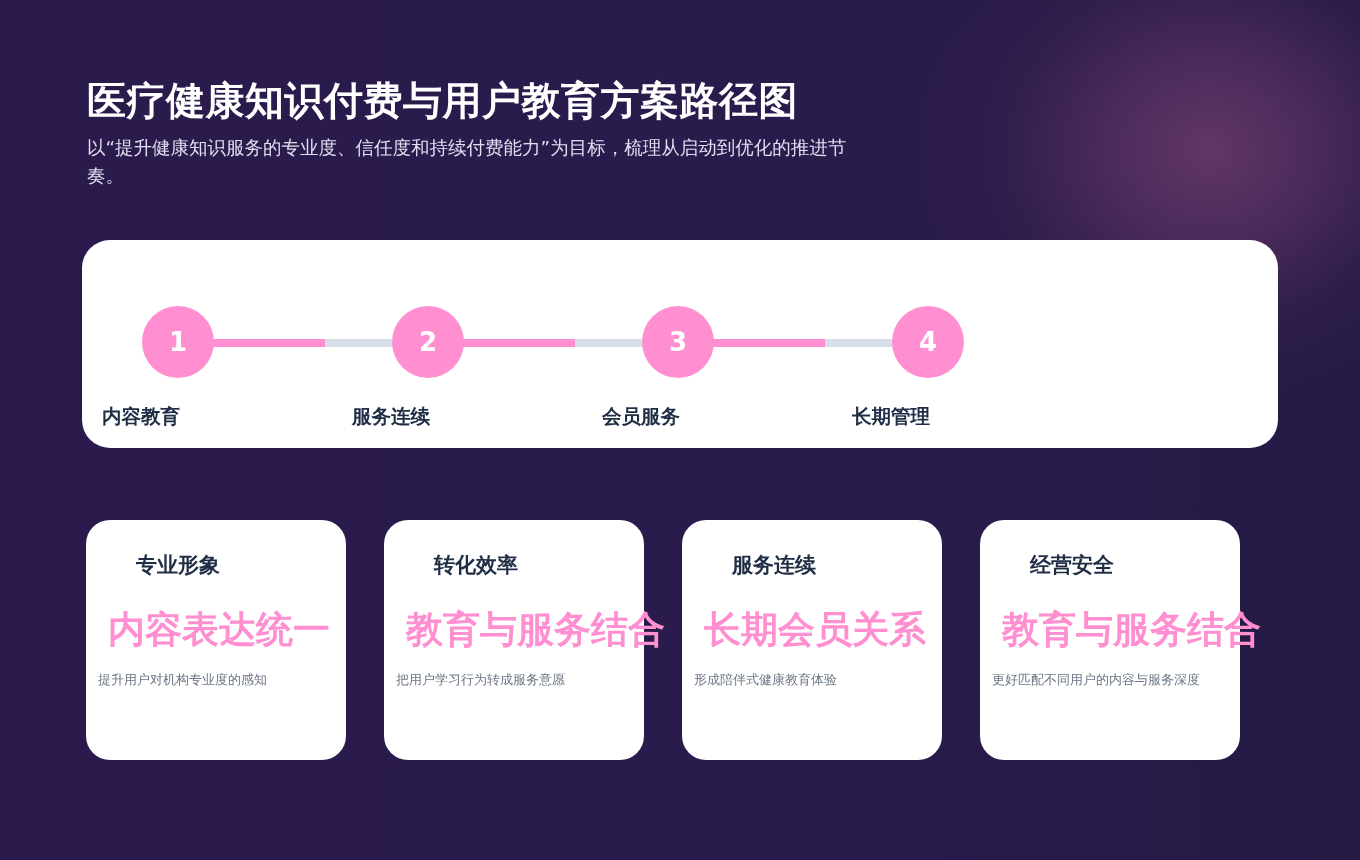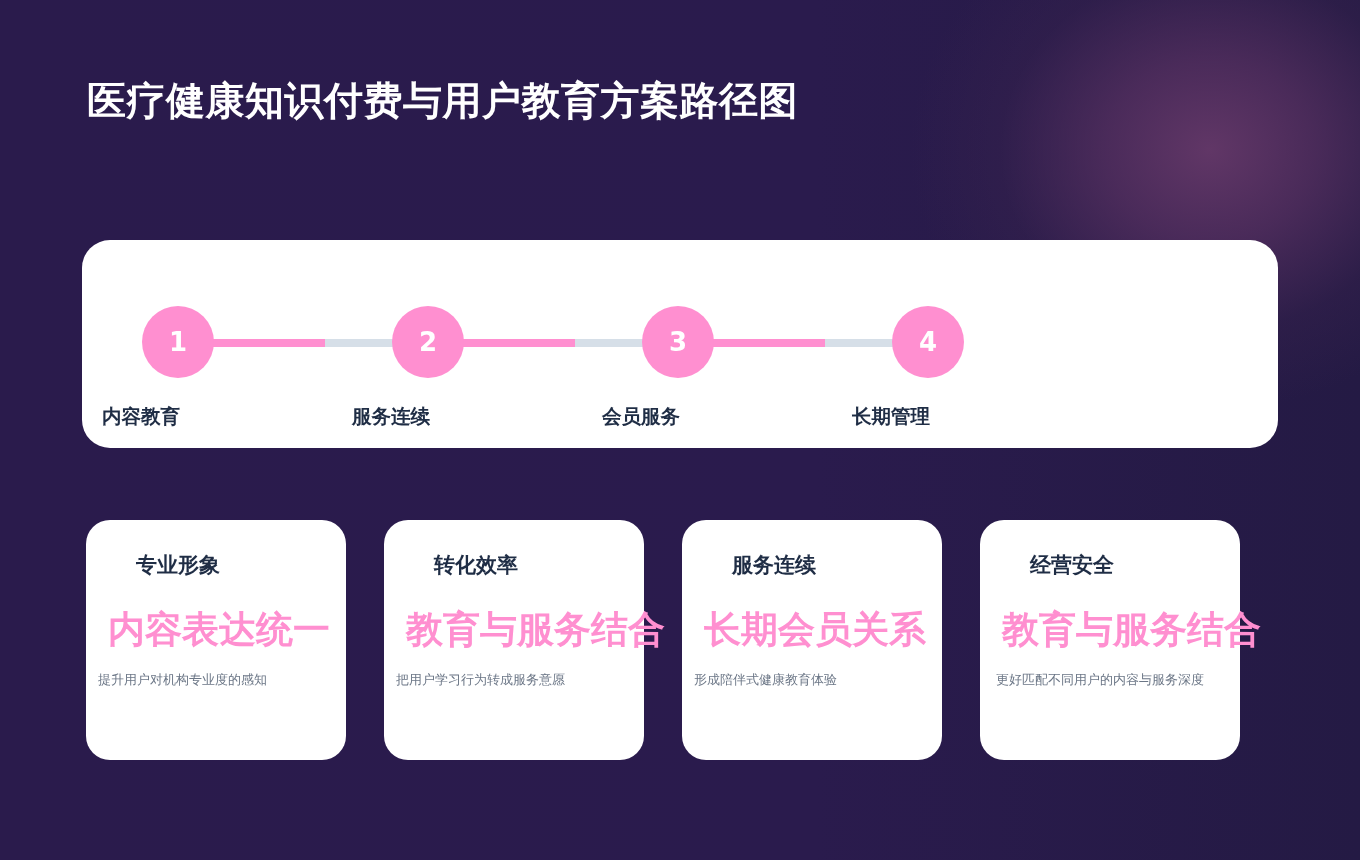--- a/index.html
+++ b/index.html
@@ -62,20 +62,21 @@
     .card-desc {
       position: absolute; left: 12px; top: 147px; width: 212px; color: #6b7686;
       font-size: 13px; line-height: 25px;
     }
   </style>
 </head>
 <body>
 
 <div class="header">
   <h1 class="title">医疗健康知识付费与用户教育方案路径图</h1>
+  <p class="subtitle">以“提升健康知识服务的专业度、信任度和持续付费能力”为目标，梳理从启动到优化的推进节奏。</p>
 </div>
 
 <div class="timeline-panel">
   <div class="step" style="left:10px;">
     <div class="step-track">
       <div class="step-track-fill"></div>
     </div>
     <div class="step-circle">1</div>
     <div class="step-label">内容教育</div>
   </div>
@@ -107,17 +108,17 @@
 <div class="card" style="left:384px;">
   <div class="card-label">转化效率</div>
   <div class="card-highlight">教育与服务结合</div>
   <div class="card-desc">把用户学习行为转成服务意愿</div>
 </div>
 <div class="card" style="left:682px;">
   <div class="card-label">服务连续</div>
   <div class="card-highlight">长期会员关系</div>
   <div class="card-desc">形成陪伴式健康教育体验</div>
 </div>
-<div class="card" style="left:980px;text-align:right;">
+<div class="card" style="left:980px;">
   <div class="card-label">经营安全</div>
   <div class="card-highlight">教育与服务结合</div>
   <div class="card-desc">更好匹配不同用户的内容与服务深度</div>
 </div>
 
 </body></html>

